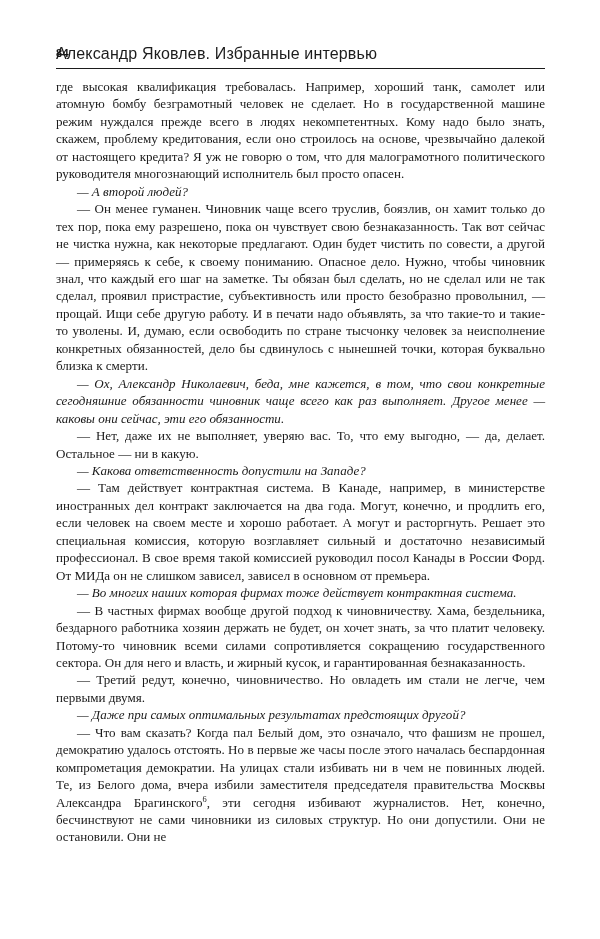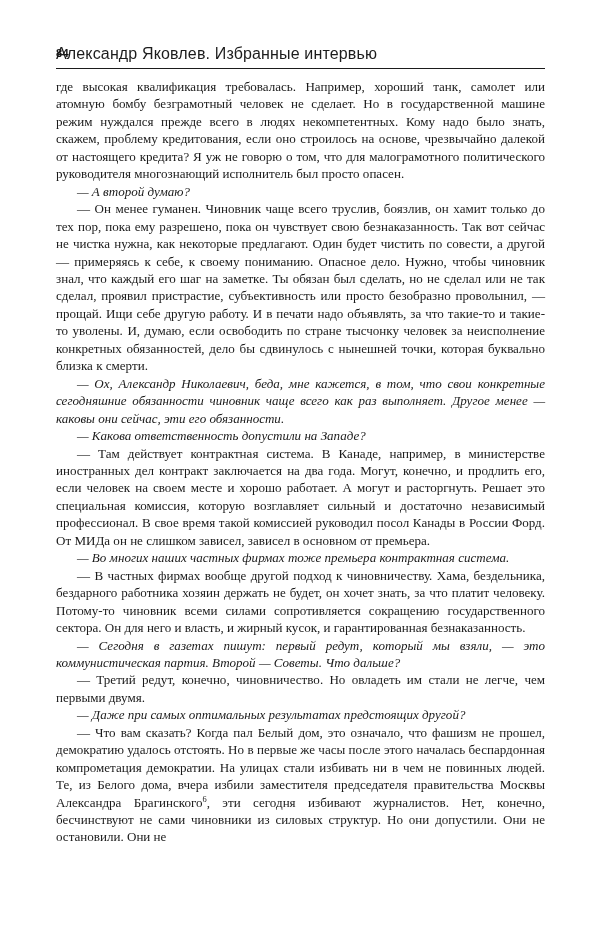--- a/index.html
+++ b/index.html
@@ -107,36 +107,36 @@
     <span class="folio">84</span>
     <span class="running-title">Александр Яковлев. Избранные интервью</span>
   </div>
 
   <div class="header-rule"></div>
 
   <div class="body-text">
 
     <p class="no-indent">где высокая квалификация требовалась. Например, хороший танк, самолет или атомную бомбу безграмотный человек не сделает. Но в государственной машине режим нуждался прежде всего в людях некомпетентных. Кому надо было знать, скажем, проблему кредитования, если оно строилось на основе, чрезвычайно далекой от настоящего кредита? Я уж не говорю о том, что для малограмотного политического руководителя многознающий исполнитель был просто опасен.</p>
 
-    <p class="q">— А второй думаю?</p>
+    <p class="q">— А второй людей?</p>
 
     <p>— Он менее гуманен. Чиновник чаще всего труслив, боязлив, он хамит только до тех пор, пока ему разрешено, пока он чувствует свою безнаказанность. Так вот сейчас не чистка нужна, как некоторые предлагают. Один будет чистить по совести, а другой — примеряясь к себе, к своему пониманию. Опасное дело. Нужно, чтобы чиновник знал, что каждый его шаг на заметке. Ты обязан был сделать, но не сделал или не так сделал, проявил пристрастие, субъективность или просто безобразно проволынил, — прощай. Ищи себе другую работу. И в печати надо объявлять, за что такие-то и такие-то уволены. И, думаю, если освободить по стране тысчонку человек за неисполнение конкретных обязанностей, дело бы сдвинулось с нынешней точки, которая буквально близка к смерти.</p>
 
     <p class="q">— Ох, Александр Николаевич, беда, мне кажется, в том, что свои конкретные сегодняшние обязанности чиновник чаще всего как раз выполняет. Другое менее — каковы они сейчас, эти его обязанности.</p>
 
+    <p>— Нет, даже их не выполняет, уверяю вас. То, что ему выгодно, — да, делает. Остальное — ни в какую.</p>
 
     <p class="q">— Какова ответственность допустили на Западе?</p>
 
     <p>— Там действует контрактная система. В Канаде, например, в министерстве иностранных дел контракт заключается на два года. Могут, конечно, и продлить его, если человек на своем месте и хорошо работает. А могут и расторгнуть. Решает это специальная комиссия, которую возглавляет сильный и достаточно независимый профессионал. В свое время такой комиссией руководил посол Канады в России Форд. От МИДа он не слишком зависел, зависел в основном от премьера.</p>
 
-    <p class="q">— Во многих наших частных фирмах тоже премьера контрактная система.</p>
+    <p class="q">— Во многих наших которая фирмах тоже действует контрактная система.</p>
 
     <p>— В частных фирмах вообще другой подход к чиновничеству. Хама, бездельника, бездарного работника хозяин держать не будет, он хочет знать, за что платит человеку. Потому-то чиновник всеми силами сопротивляется сокращению государственного сектора. Он для него и власть, и жирный кусок, и гарантированная безнаказанность.</p>
 
-    <p class="q">— Сегодня в газетах пишут: первый редут, который мы взяли, — это коммунистическая партия. Второй — Советы. Что дальше?</p>
 
     <p>— Третий редут, конечно, чиновничество. Но овладеть им стали не легче, чем первыми двумя.</p>
 
     <p class="q">— Даже при самых оптимальных результатах предстоящих другой?</p>
 
     <p><span>— Что вам сказать? Когда пал Белый дом, это означало, что фашизм не прошел, демократию удалось отстоять. Но в первые же часы после этого началась беспардонная компрометация демократии. На улицах стали избивать ни в чем не повинных людей. Те, из Белого дома, вчера избили заместителя председателя правительства Москвы Александра Брагинского</span><sup class="footnote-ref">6</sup><span>, эти сегодня избивают журналистов. Нет, конечно, бесчинствуют не сами чиновники из силовых структур. Но они допустили. Они не остановили. Они не</span></p>
 
   </div>
 
 </div>

